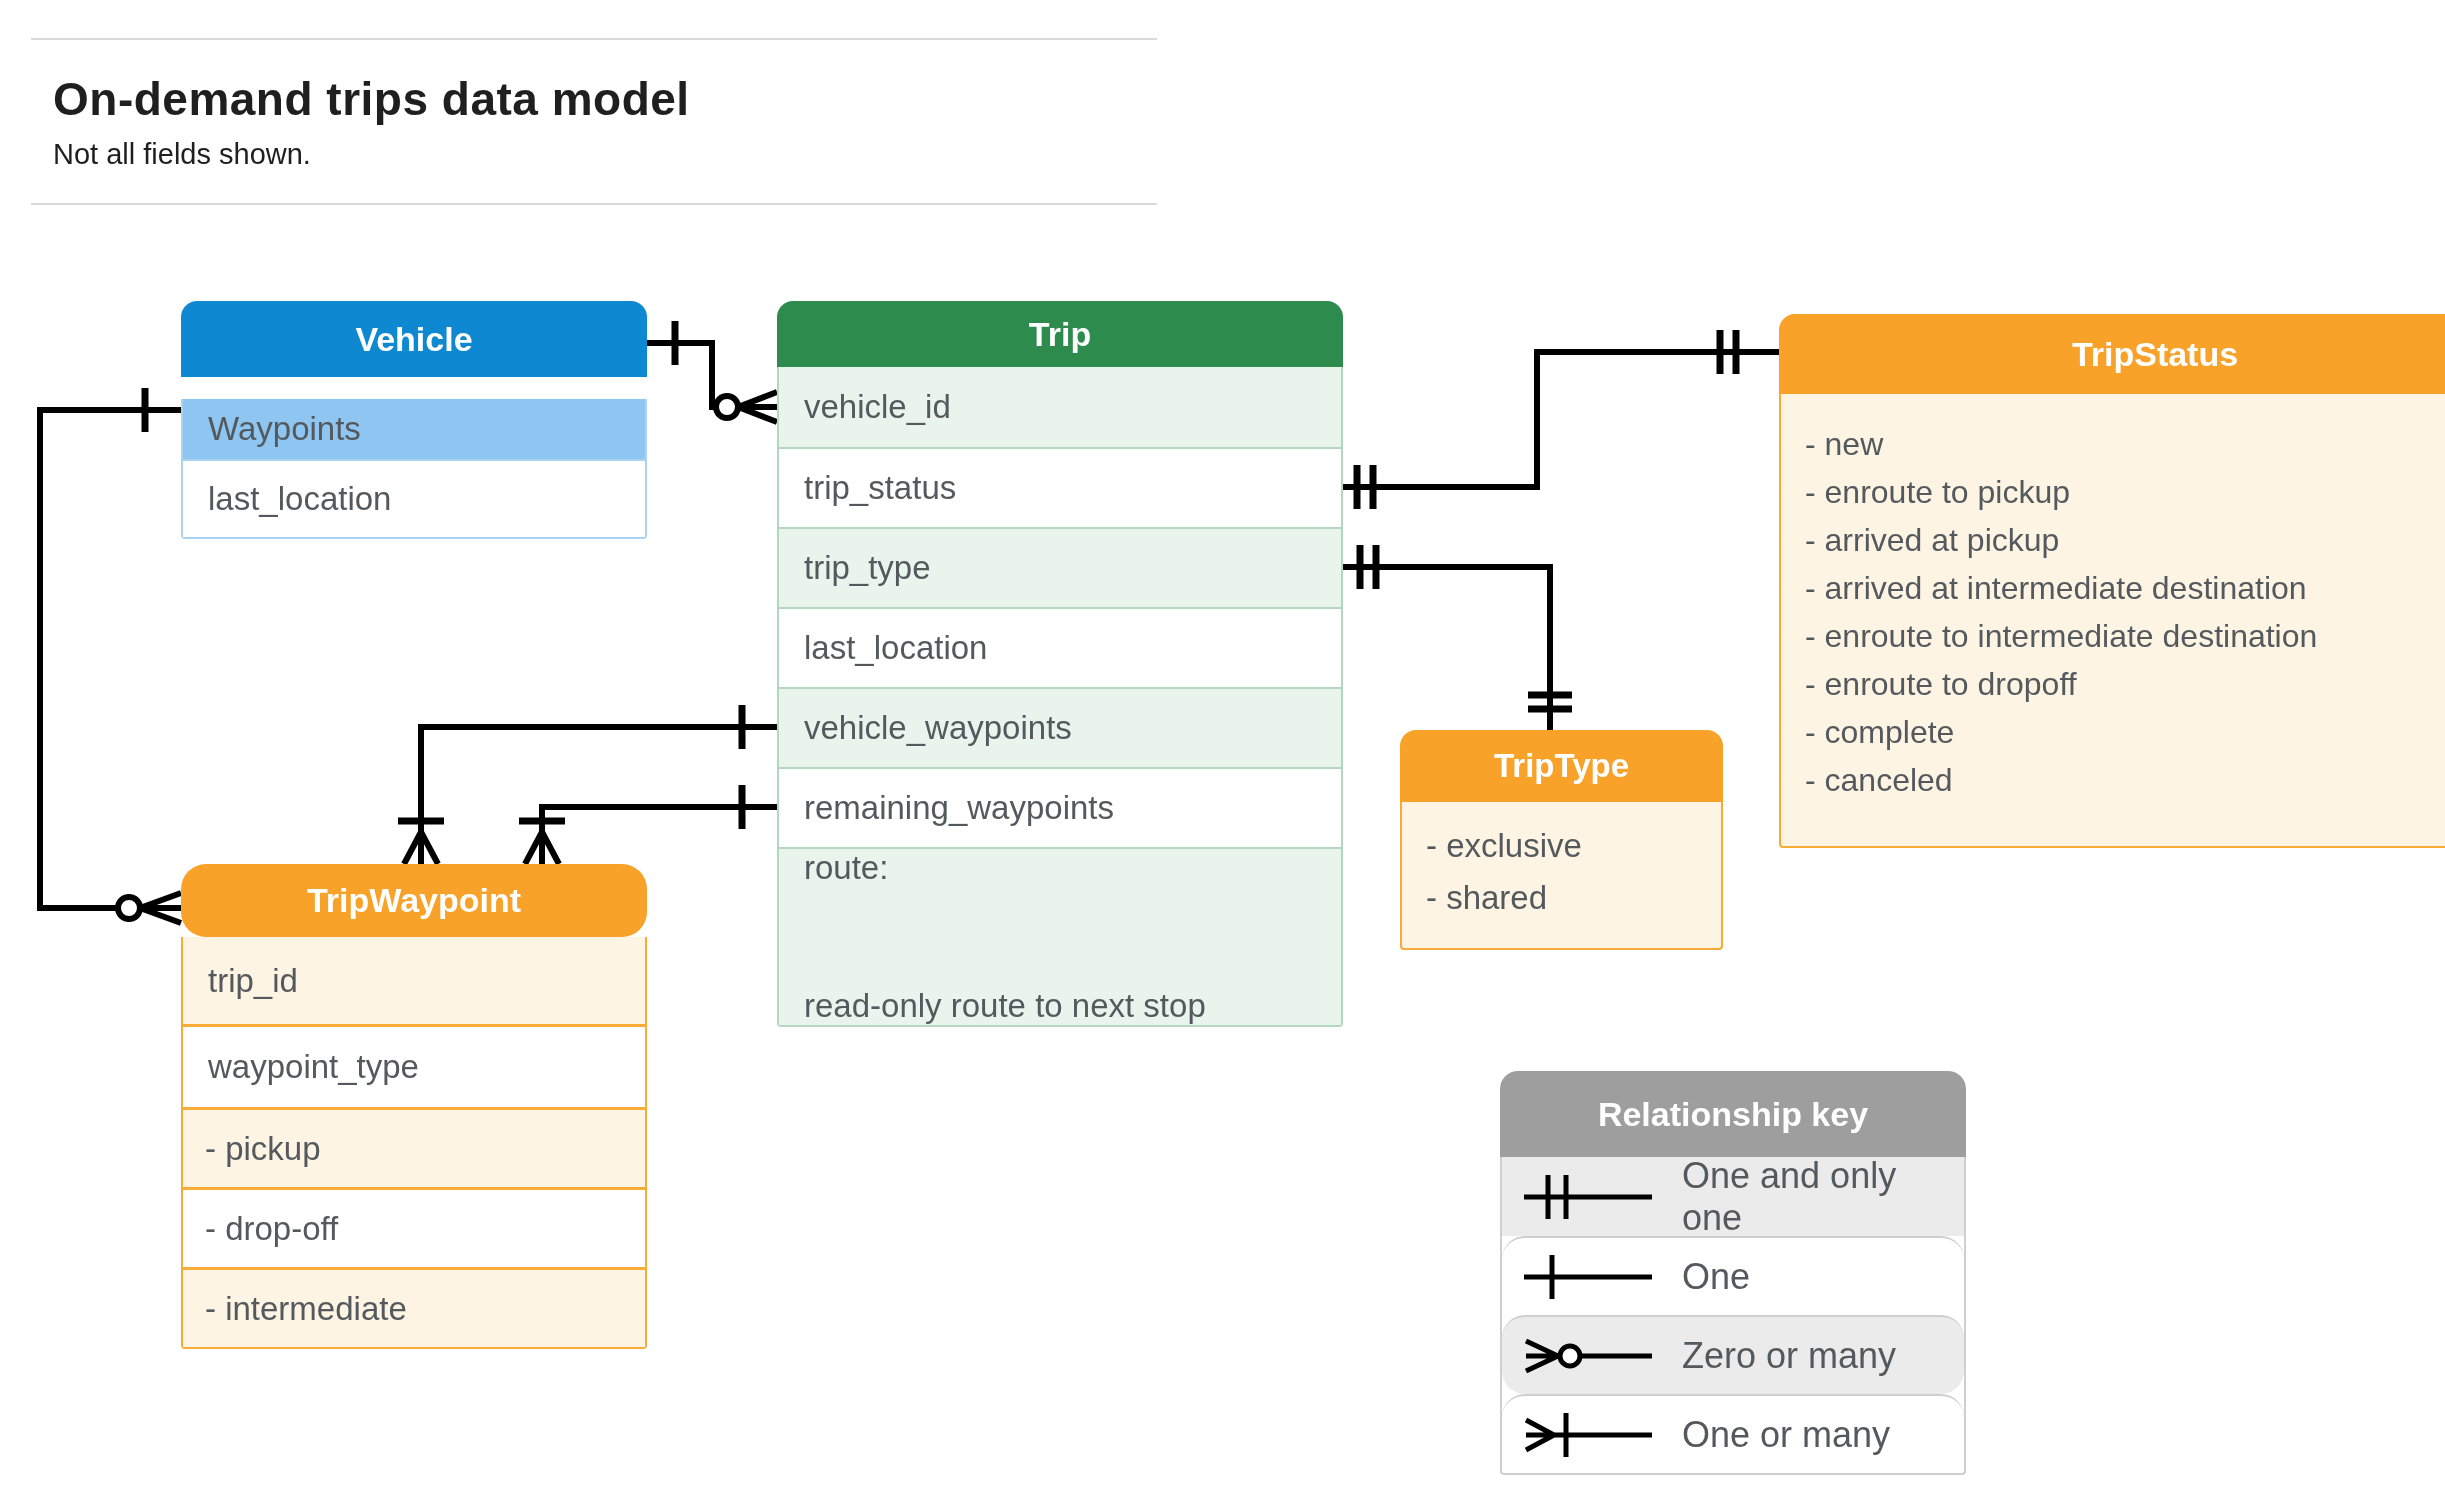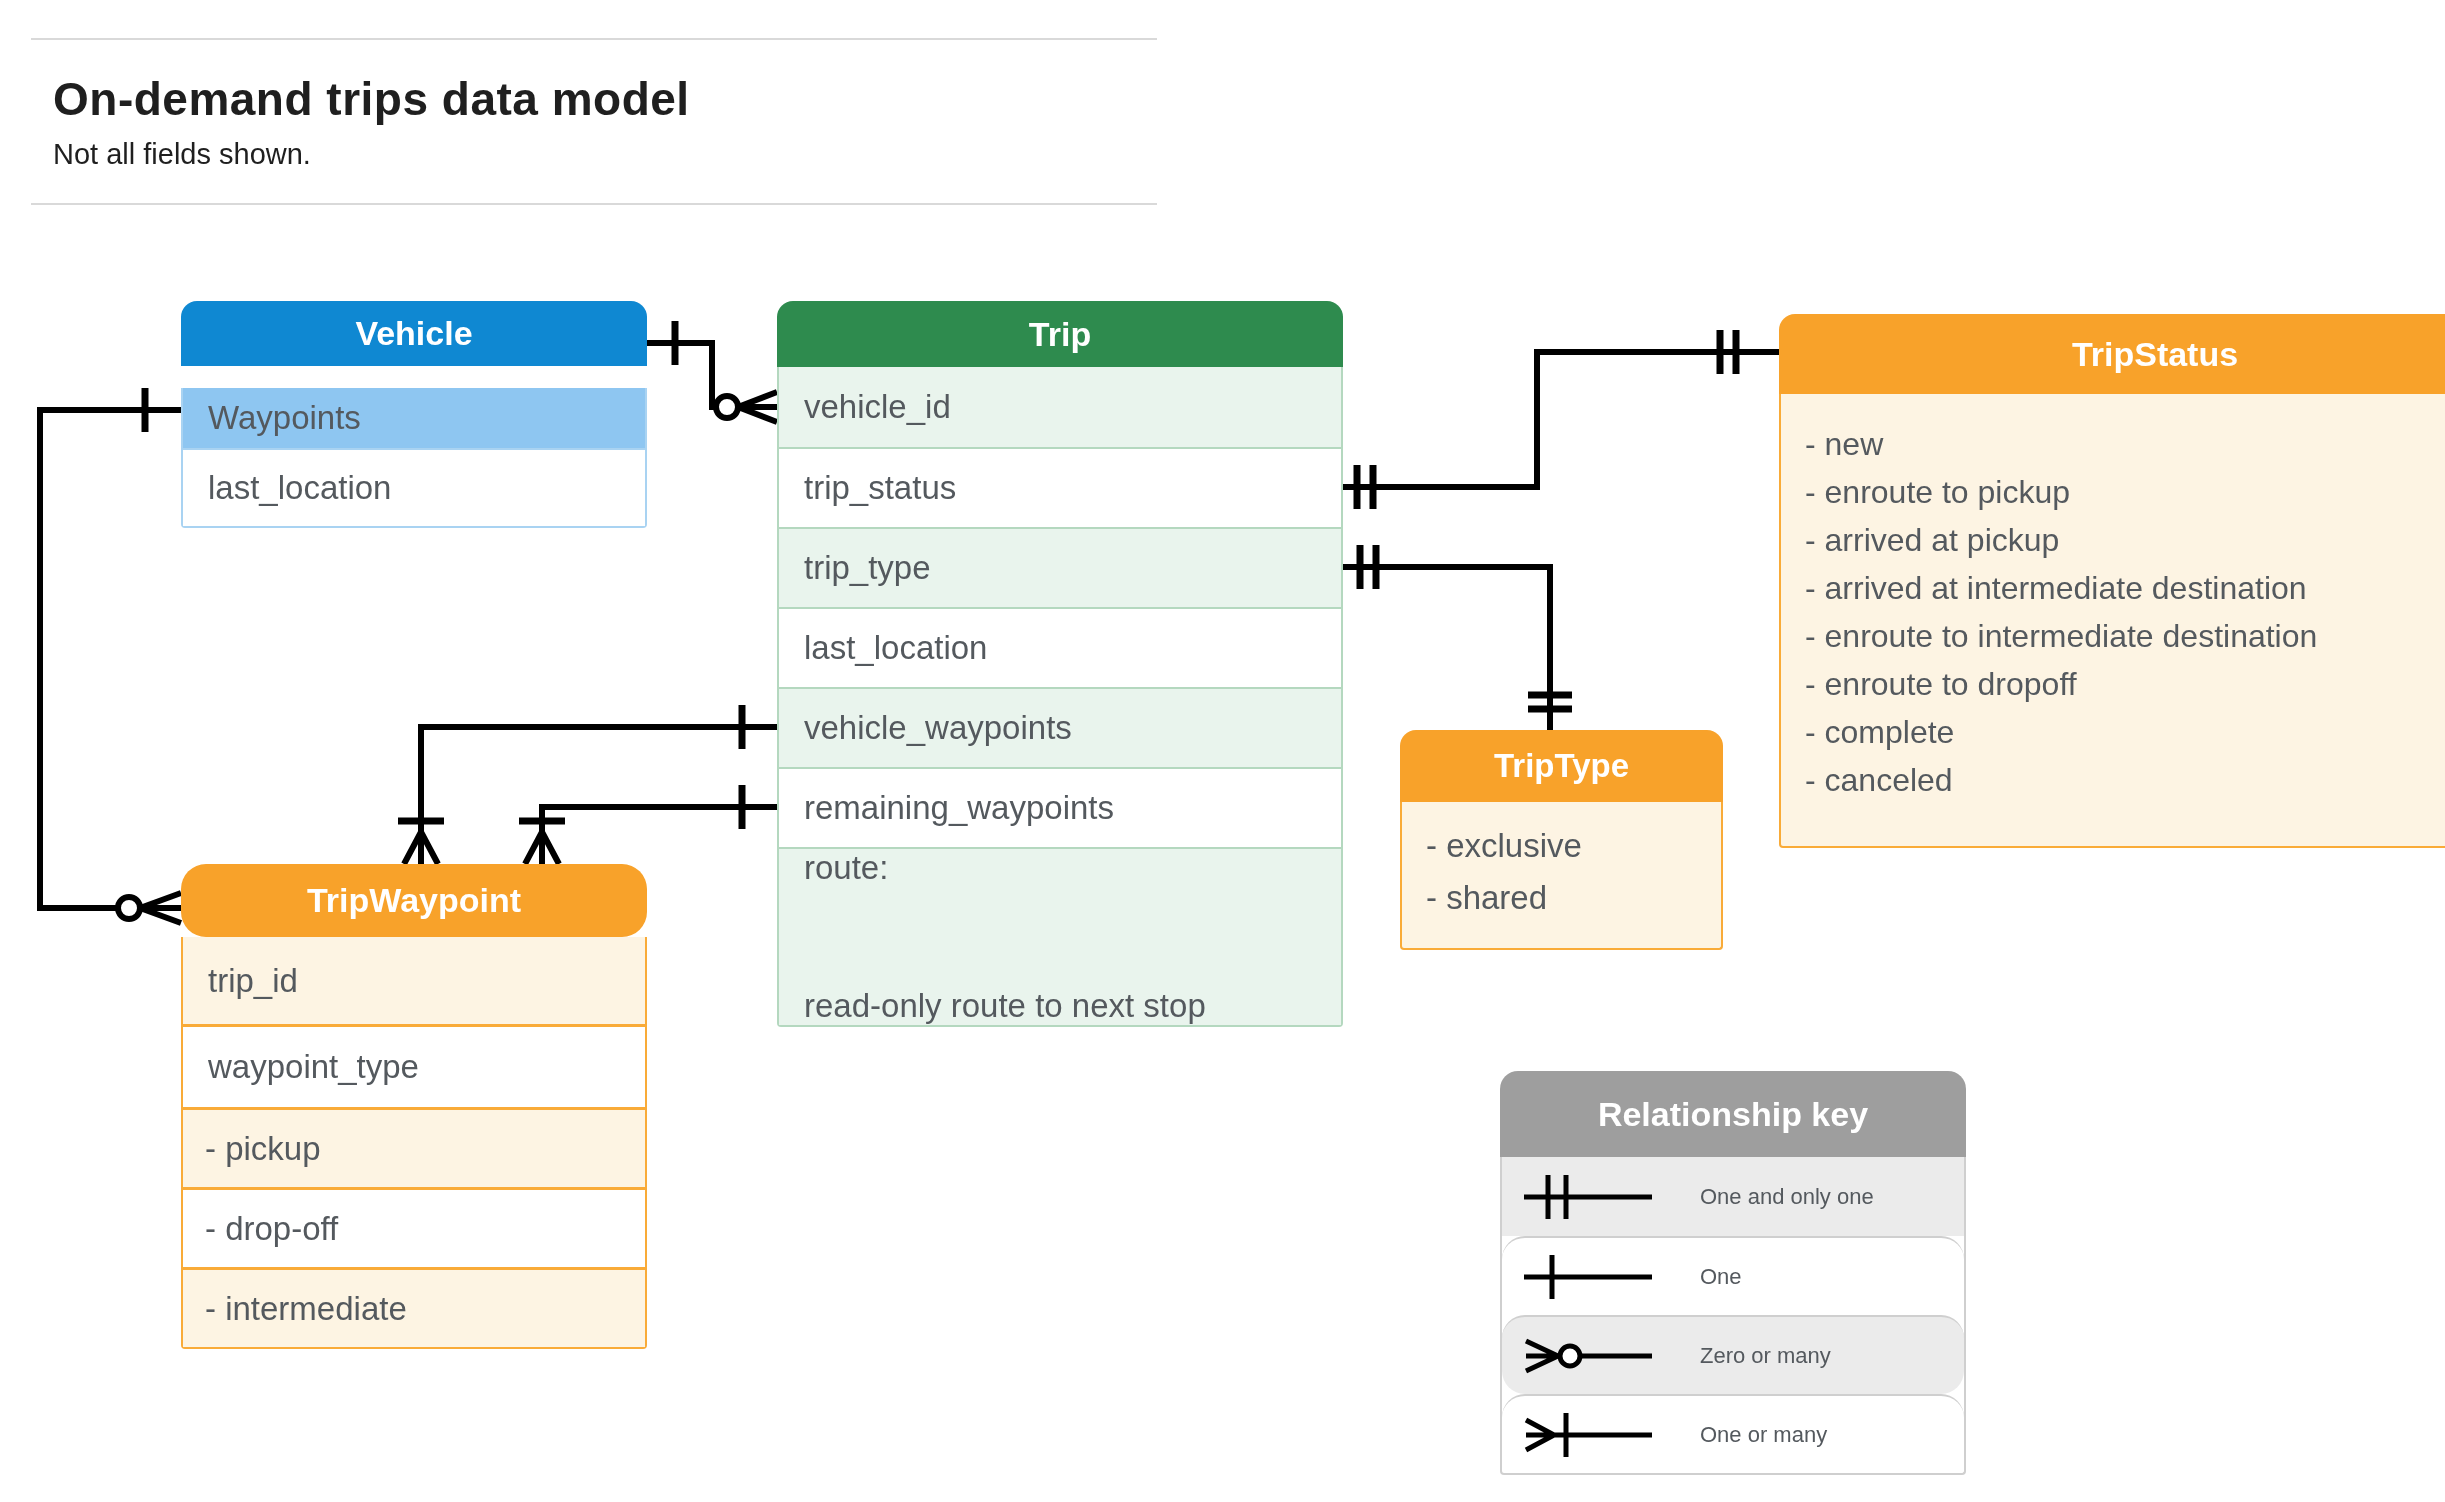--- a/index.html
+++ b/index.html
@@ -34,21 +34,21 @@
   svg.connectors circle{stroke:var(--line);stroke-width:6;fill:#fff;}
 
   .entity{position:absolute;z-index:2;box-sizing:border-box;}
   .entity-header{display:flex;align-items:center;justify-content:center;color:#fff;
     font-weight:700;font-size:34px;border-radius:16px 16px 0 0;box-sizing:border-box;}
   .entity-body{box-sizing:border-box;border-radius:0 0 4px 4px;}
   .row{display:flex;align-items:center;padding-left:25px;font-size:33px;color:var(--text);box-sizing:border-box;}
   .row.indent{padding-left:22px;}
 
   
-  .vehicle .entity-header{background:var(--blue);height:65px;}
+  .vehicle .entity-header{background:var(--blue);height:76px;}
   .vehicle .entity-body{border:2px solid var(--blue-border);border-top:none;}
   .vehicle .row-hl{background:var(--blue-row);height:60px;margin-top:22px;}
   .vehicle .row-plain{background:#fff;height:78px;border-top:2px solid var(--blue-border);}
 
   
   .trip .entity-header{background:var(--green);height:66px;}
   .trip .entity-body{border:2px solid var(--green-border);border-top:none;}
   .trip .row{height:80px;}
   .trip .row + .row{border-top:2px solid var(--green-border);}
   .trip .row:nth-child(odd){background:var(--green-row);}
@@ -71,21 +71,21 @@
 
   
   .legendbox .entity-header{background:var(--gray-header);height:86px;border-radius:18px 18px 0 0;}
   .legendbox .entity-body{border:2px solid var(--gray-border);border-top:none;background:#fff;}
   .legend-row{display:flex;align-items:center;height:79px;box-sizing:border-box;}
   .legend-row + .legend-row{border-top:2px solid var(--gray-border);border-radius:23px;}
   .legend-row:nth-child(odd){background:var(--gray-row);}
   .legend-row svg{margin-left:16px;flex:0 0 auto;}
   .legend-row svg path{stroke:var(--line);stroke-width:5;fill:none;}
   .legend-row svg circle{stroke:var(--line);stroke-width:5;fill:#fff;}
-  .legend-label{margin-left:42px;font-size:22px;color:var(--text);}
+  .legend-label{margin-left:24px;font-size:36px;color:var(--text);}
 </style>
 </head>
 <body>
 
 <div class="canvas">
 
   <div class="divider" style="left:31px;top:38px;width:1126px;"></div>
   <div class="page-title">On-demand trips data model</div>
   <div class="page-subtitle">Not all fields shown.</div>
   <div class="divider" style="left:31px;top:203px;width:1126px;"></div>

